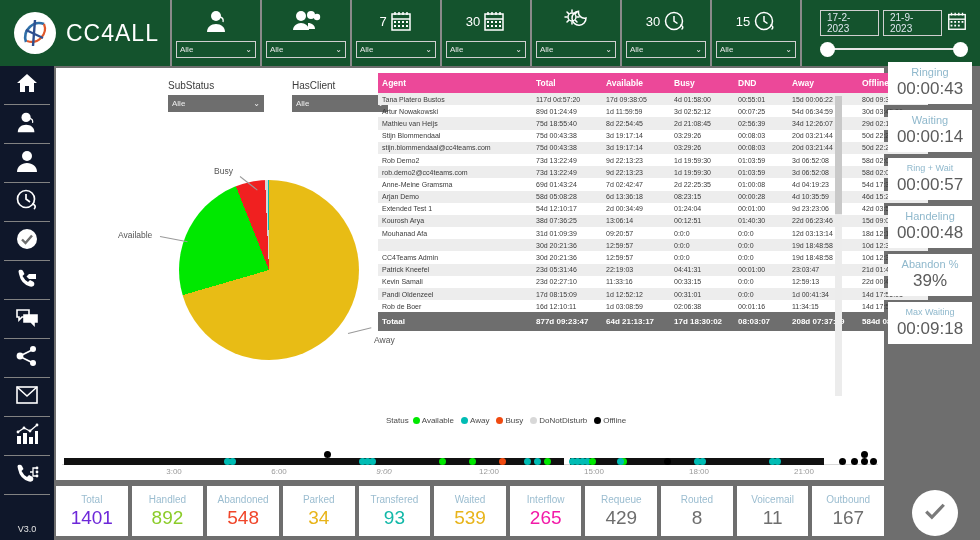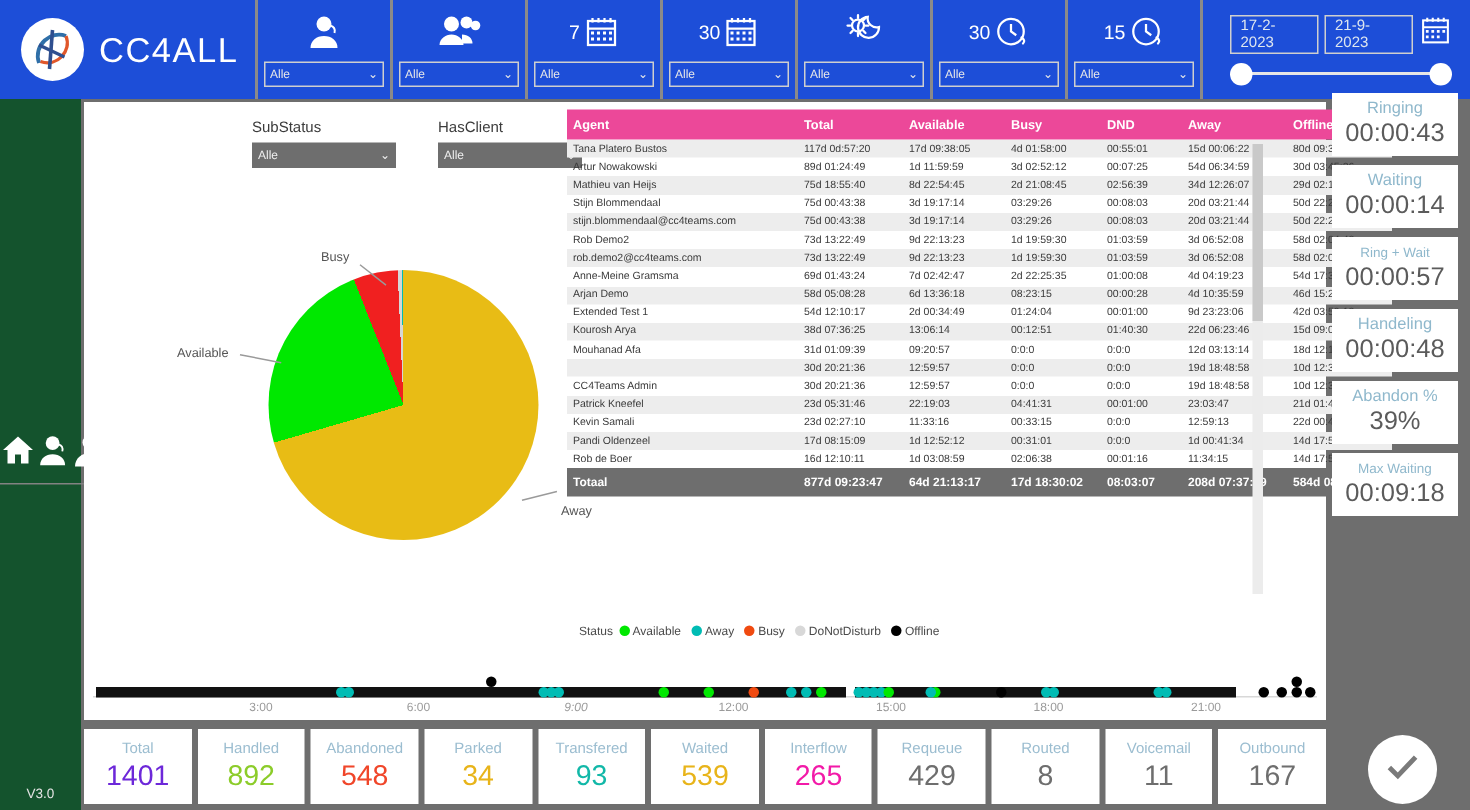--- a/index.html
+++ b/index.html
@@ -5,40 +5,40 @@
   html,body{margin:0;padding:0;}
   body{
     width:980px;height:540px;overflow:hidden;
     background:#6e6e6e;
     font-family:"Liberation Sans", sans-serif;
     -webkit-font-smoothing:antialiased;
   }
   #app{position:relative;width:980px;height:540px;}
 
   
-  .topbar{position:absolute;left:0;top:0;width:980px;height:66px;background:#1d4ed8;display:flex;align-items:stretch;}
+  .topbar{position:absolute;left:0;top:0;width:980px;height:66px;background:#14532d;display:flex;align-items:stretch;}
   .brand{width:172px;display:flex;align-items:center;gap:10px;padding-left:14px;box-sizing:border-box;border-right:2px solid #8a8a8a;}
   .brand-logo{width:42px;height:42px;border-radius:50%;background:#fff;position:relative;flex:none;}
   .brand-name{color:#fff;font-size:23px;letter-spacing:1px;font-weight:300;}
   .filtercell{width:90px;box-sizing:border-box;border-right:2px solid #8a8a8a;display:flex;flex-direction:column;align-items:center;justify-content:flex-start;padding-top:4px;}
   .fc-icon{height:34px;display:flex;align-items:center;justify-content:center;color:#fff;gap:2px;}
   .fc-icon .num{font-size:13px;color:#fff;}
   .dd{width:80px;height:17px;border:1px solid #cfcfcf;box-sizing:border-box;display:flex;align-items:center;justify-content:space-between;padding:0 3px;margin-top:3px;}
   .dd span{font-size:8px;color:#e8e8e8;}
   .dd .chev{font-size:8px;color:#e8e8e8;}
   .daterange{flex:1;display:flex;flex-direction:column;justify-content:center;padding:0 12px 0 18px;box-sizing:border-box;}
   .dr-top{display:flex;align-items:center;gap:4px;}
   .dr-pill{border:1px solid #cfcfcf;padding:1px 6px;font-size:10px;color:#dfe7ef;}
   .dr-cal{margin-left:auto;color:#fff;}
   .dr-slider{position:relative;height:16px;margin-top:5px;}
   .dr-track{position:absolute;left:2px;right:2px;top:7px;height:2px;background:#e6e6e6;}
   .dr-knob{position:absolute;top:1px;width:15px;height:15px;border-radius:50%;background:#fff;}
 
   
-  .sidebar{position:absolute;left:0;top:66px;width:54px;height:474px;background:#14532d;display:flex;flex-direction:row;align-items:center;}
+  .sidebar{position:absolute;left:0;top:66px;width:54px;height:474px;background:#0f172a;display:flex;flex-direction:column;align-items:center;}
   .side-item{width:46px;height:38px;display:flex;align-items:center;justify-content:center;color:#fff;border-bottom:1px solid #828282;}
   .side-ver{position:absolute;bottom:6px;left:0;width:54px;text-align:center;color:#e4e4e4;font-size:9px;}
 
   
   .canvas{position:absolute;left:56px;top:68px;width:828px;height:412px;background:#fff;}
 
   .subfilters{position:absolute;left:112px;top:12px;display:flex;gap:28px;}
   .sf-lab{font-size:10px;color:#3c3c3c;margin-bottom:4px;}
   .sf-dd{width:96px;height:17px;background:#6e6e6e;display:flex;align-items:center;justify-content:space-between;padding:0 4px;box-sizing:border-box;}
   .sf-dd span{font-size:8px;color:#efefef;}

